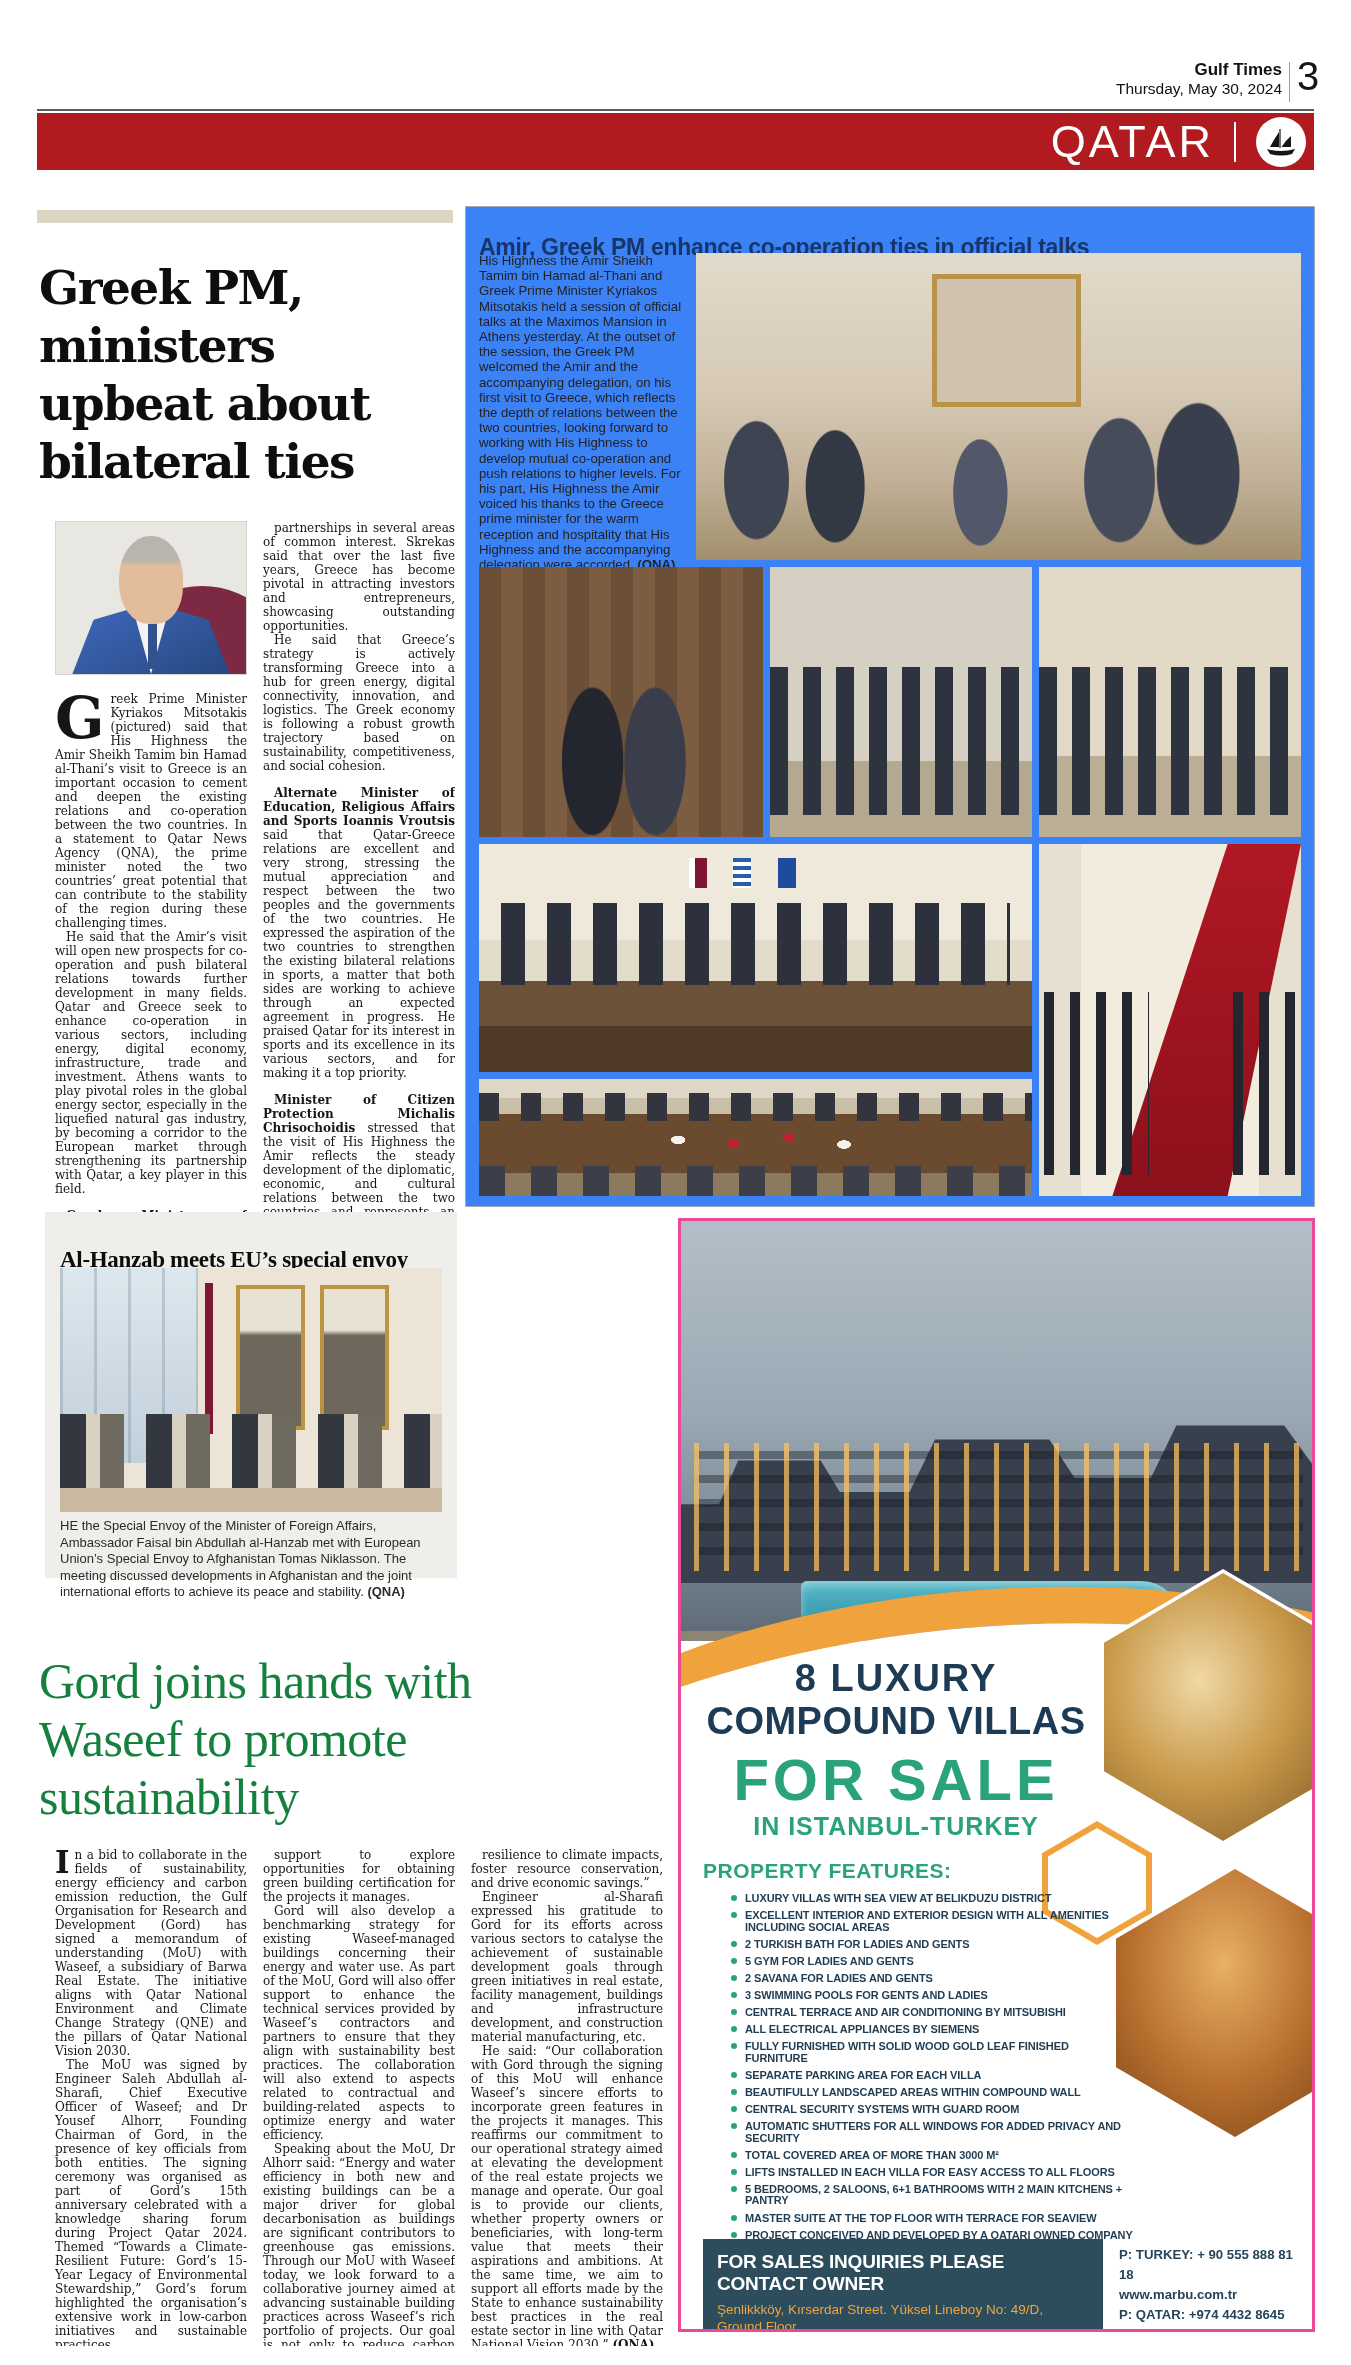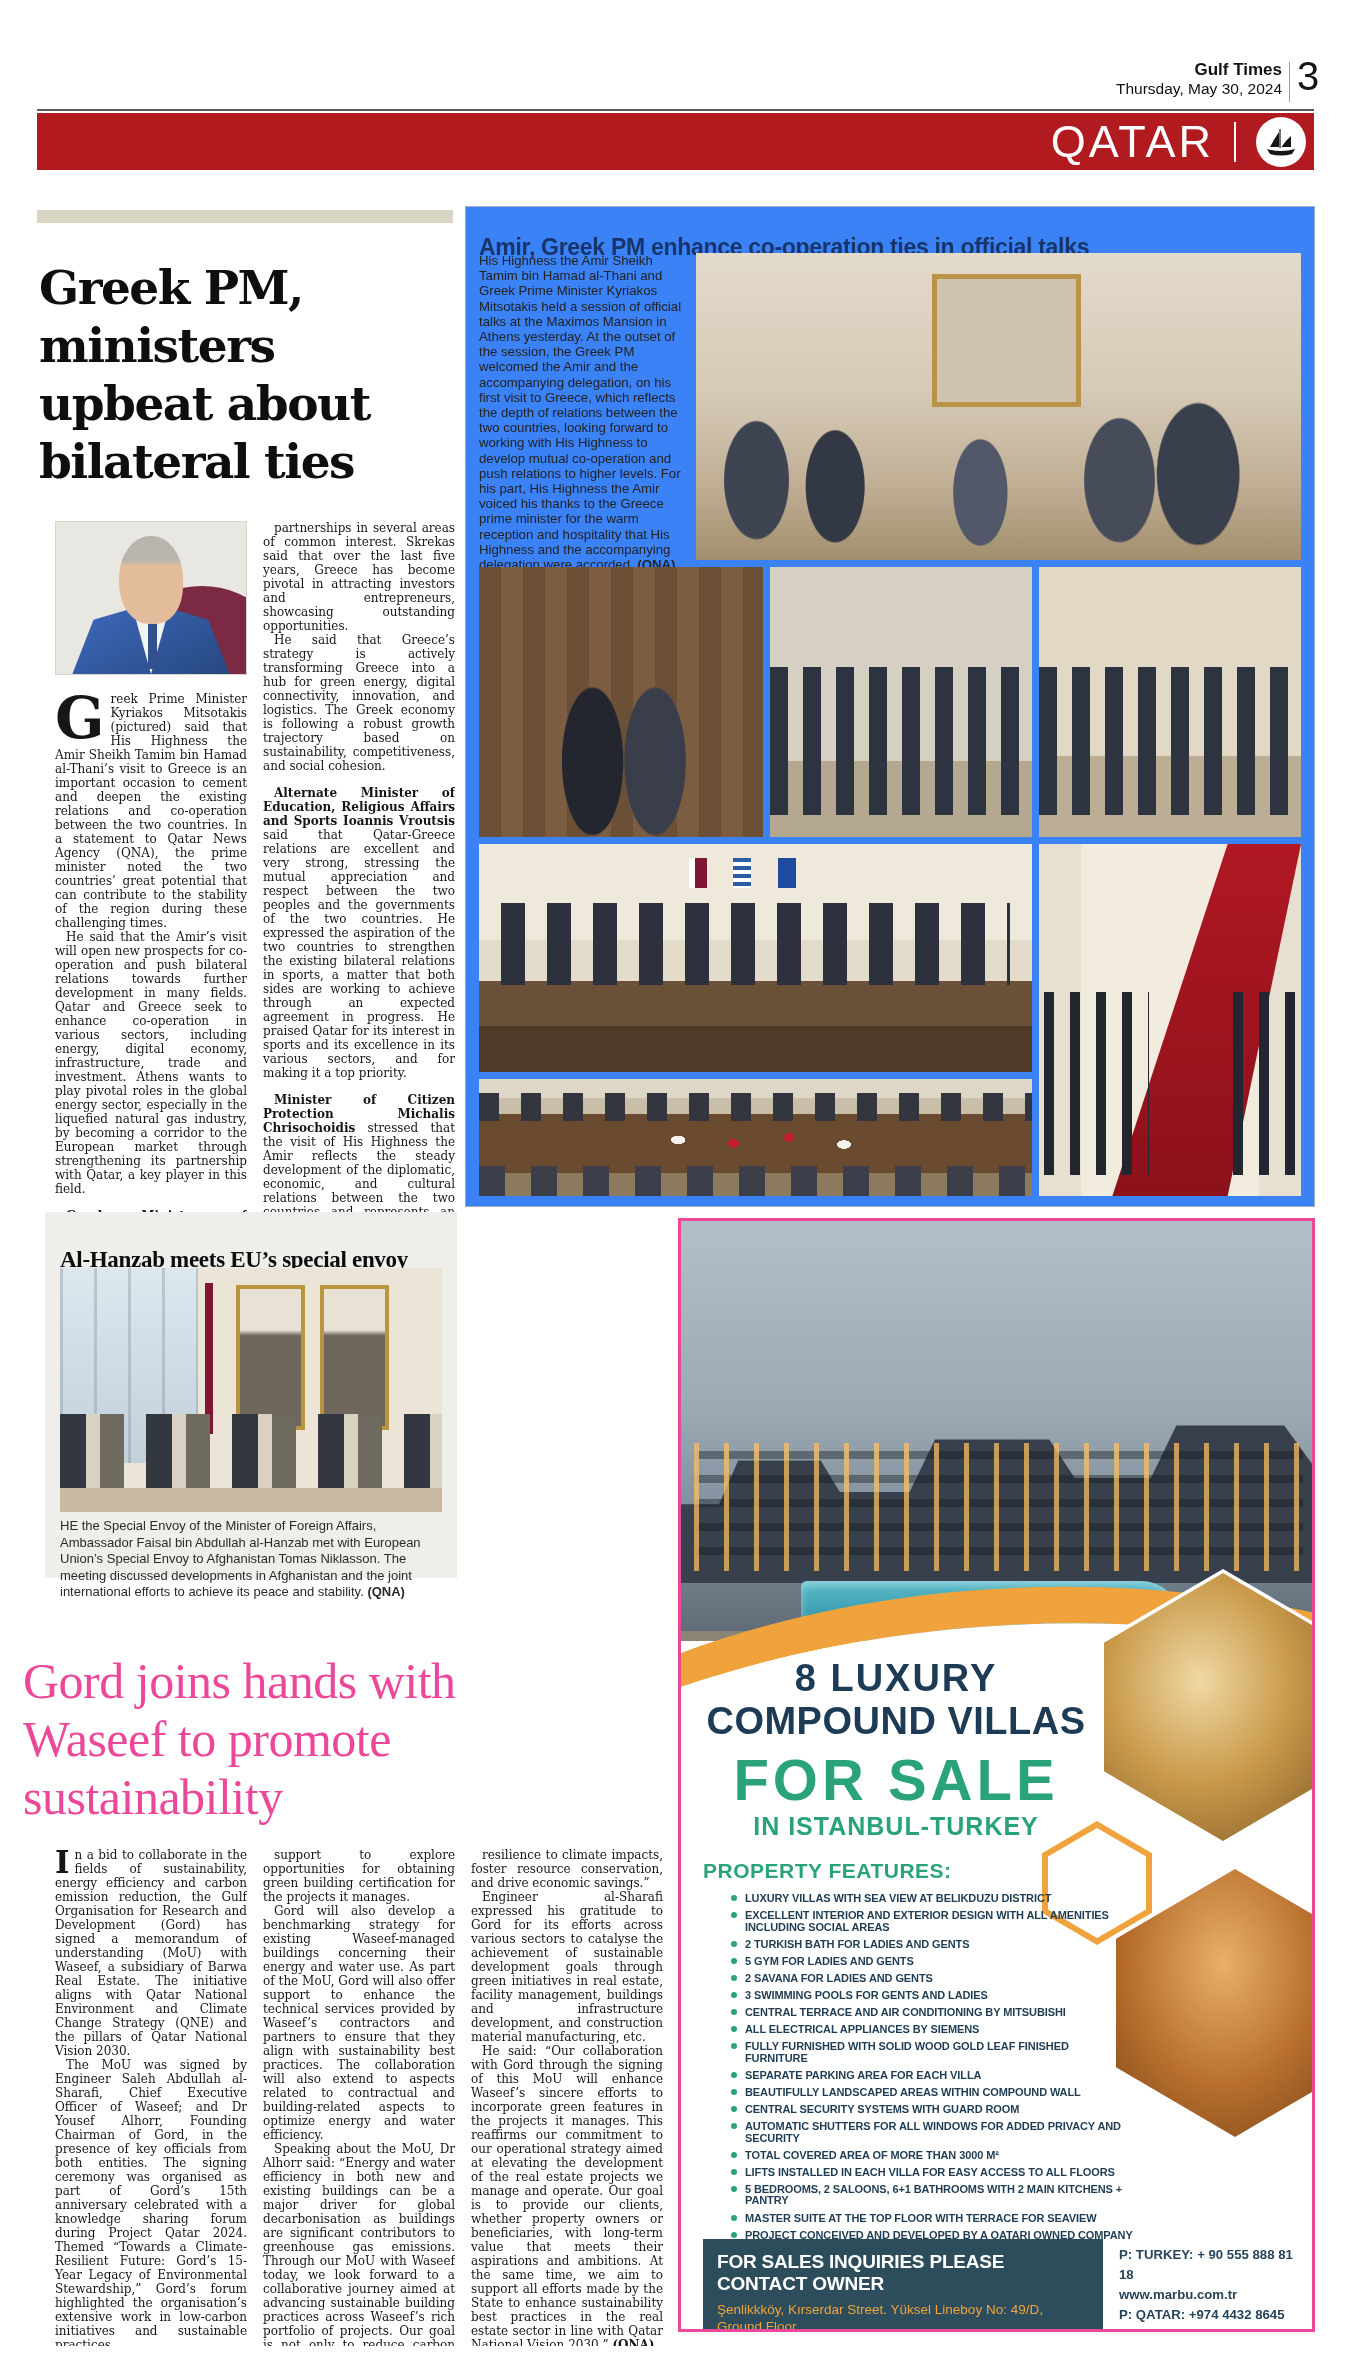--- a/index.html
+++ b/index.html
@@ -119,22 +119,22 @@
   .env-portrait { position:absolute; top:7%; width:16%; height:56%; border:4px solid #bb9440;
                   background:linear-gradient(#e8e2d4 0 30%, #6f675b 34%); }
   .env-p1 { left:46%; } .env-p2 { left:68%; }
   .env-people { position:absolute; left:0; right:0; bottom:10%; height:30%;
                 background:repeating-linear-gradient(90deg,#33373f 0 26px,#d9d2c2 26px 40px,#6e6a60 40px 64px, rgba(0,0,0,0) 64px 86px); }
   .env-floor { position:absolute; left:0; right:0; bottom:0; height:10%; background:#c9b9a0; }
   .envoy-caption { position:absolute; left:15px; top:306px; width:384px;
                    font:400 13px/16.5px "Liberation Sans", sans-serif; color:#2a2a2a; }
 
   
-  .gord-headline { position:absolute; left:23px; top:1618px; width:545px;
-                   font:400 50px/58px "Liberation Serif", serif; letter-spacing:-0.5px; color:#ec4899; }
+  .gord-headline { position:absolute; left:39px; top:1618px; width:545px;
+                   font:400 50px/58px "Liberation Serif", serif; letter-spacing:-0.5px; color:#15803d; }
   .gord-col1 { left:55px;  top:1848px; width:192px; height:498px; }
   .gord-col2 { left:263px; top:1848px; width:192px; height:498px; }
   .gord-col3 { left:471px; top:1848px; width:192px; height:498px; }
 
   
   .ad { position:absolute; left:678px; top:1218px; width:637px; height:1114px;
         border:3px solid #ec4899; box-sizing:border-box; background:#fff; overflow:hidden; }
   .ad-villa { position:absolute; left:0; top:0; width:635px; height:420px;
               background:linear-gradient(180deg,#b3bfc8 0%,#9aa9b4 45%,#7e8d99 72%,#5d6a76 100%); overflow:hidden; }
   .villa-sil { position:absolute; left:0; right:0; bottom:58px; height:175px; background:#39404d;

